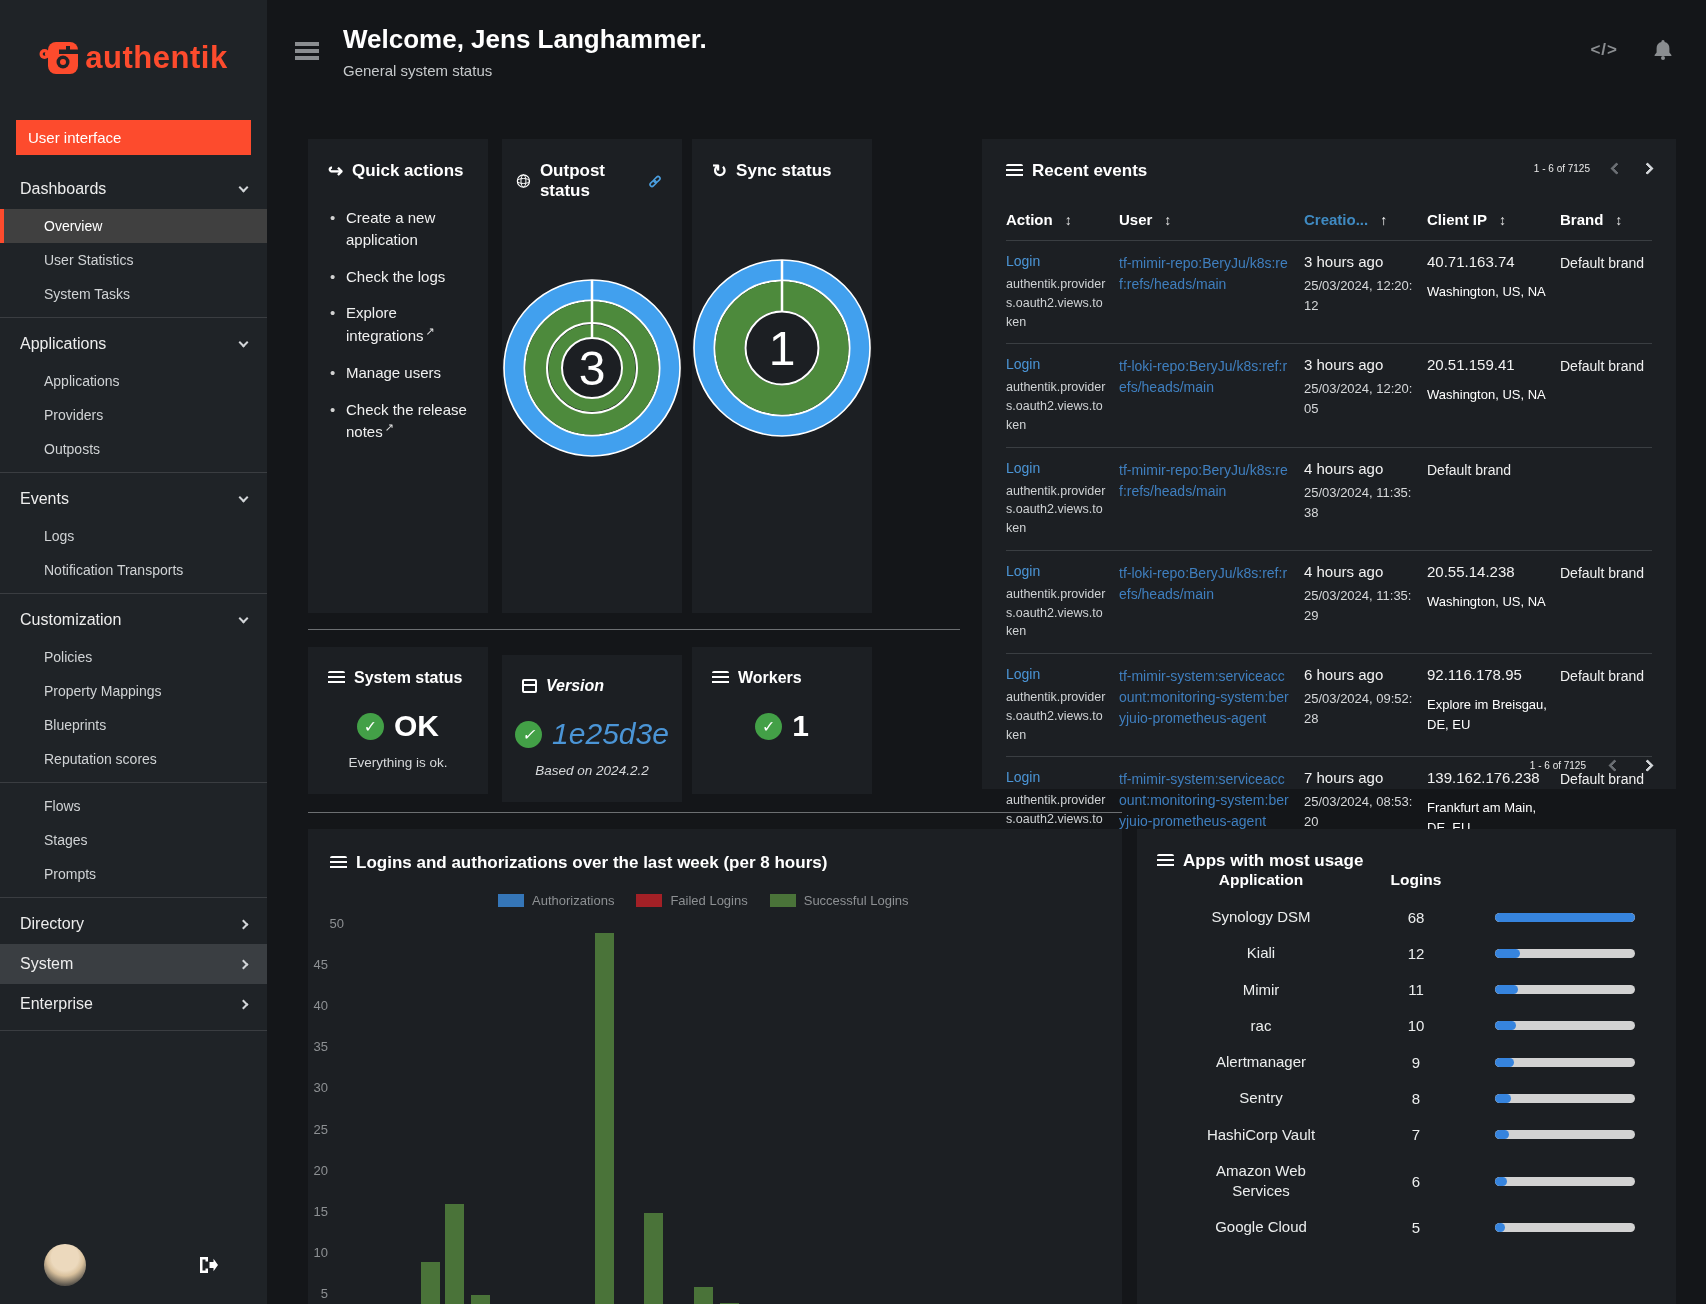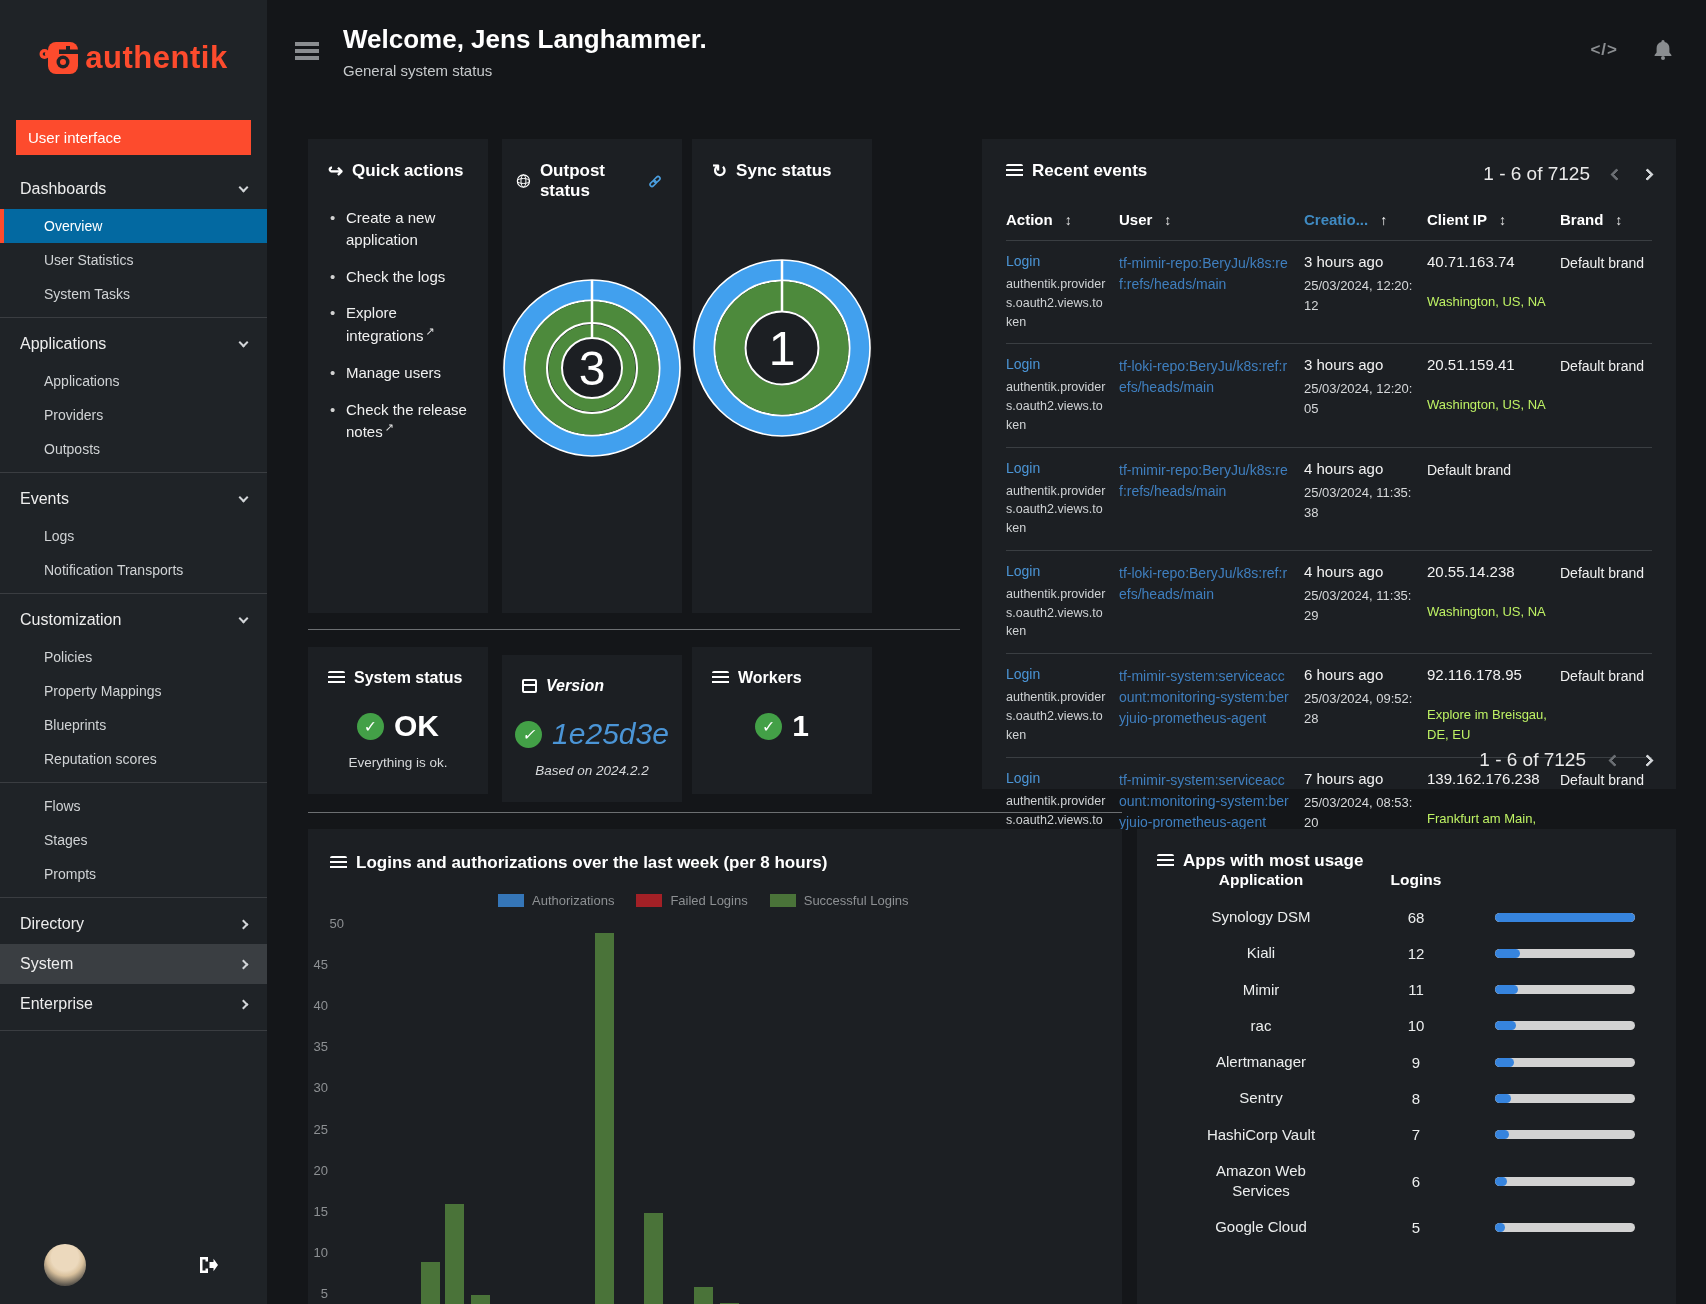--- a/index.html
+++ b/index.html
@@ -11,21 +11,21 @@
   }
   
   .sidebar { position:absolute; left:0; top:0; width:267px; height:1304px; background:#1f2327; }
   .logo-row { display:flex; align-items:center; justify-content:center; gap:6px; padding-top:30px; height:86px; }
   .logo-text { color:#fd4b2d; font-size:31px; font-weight:bold; letter-spacing:.5px; }
   .ui-btn { margin:34px 16px 0; background:#fd4b2d; color:#fff; font-size:15px; padding:9px 12px; border:none; text-align:left; width:235px; display:block; cursor:pointer; }
   .nav { margin-top:14px; }
   .nav-group-header { display:flex; align-items:center; justify-content:space-between; padding:11px 20px; font-size:16px; color:#ededed; cursor:pointer; }
   .nav-group-header.hl { background:#3a3e42; }
   .nav-item { padding:9px 20px 9px 44px; font-size:14px; color:#d0d3d5; cursor:pointer; }
-  .nav-item.active { background:#0369a1; border-left:4px solid #fd4b2d; padding-left:40px; color:#fff; }
+  .nav-item.active { background:#404040; border-left:4px solid #fd4b2d; padding-left:40px; color:#fff; }
   .sb-divider { height:1px; background:#3a3d41; margin:6px 0; }
   .chev { display:inline-block; width:7px; height:7px; border-right:2px solid #d2d5d8; border-bottom:2px solid #d2d5d8; }
   .chev.down { transform:rotate(45deg); margin-top:-3px; }
   .chev.right { transform:rotate(-45deg); }
   .chev.pg { width:9px; height:9px; border-width:3px; border-radius:1px; }
   .chev.pg.left { transform:rotate(135deg); }
   .chev.pg.right { transform:rotate(-45deg); }
   .chev.dim { border-color:#6a6e73; }
   .sb-bottom { position:absolute; bottom:18px; left:0; width:267px; display:flex; align-items:center; padding:0 48px 0 44px; justify-content:space-between; }
   .avatar { width:42px; height:42px; border-radius:50%; background:radial-gradient(circle at 50% 32%, #ecd9bd 0 38%, #d9c19d 52%, #5a554d 78%, #3c3933 100%); cursor:pointer; }
@@ -47,35 +47,35 @@
   .donut-wrap { display:flex; justify-content:center; margin-top:78px; }
   .glyph-icon { color:#fff; font-size:18px; font-weight:bold; line-height:1; }
   .big-center { text-align:center; margin-top:22px; display:flex; align-items:center; justify-content:center; gap:10px; }
   .big-value { font-size:30px; font-weight:bold; color:#fff; }
   .big-value.link { color:#4b95d6; font-weight:normal; }
   .check-circle { width:27px; height:27px; border-radius:50%; background:#43a047; color:#fff; font-size:16px; display:inline-flex; align-items:center; justify-content:center; flex:0 0 auto; }
   .card-detail { text-align:center; margin-top:12px; font-size:13.5px; color:#d6d8da; }
   .hr-line { position:absolute; height:1px; background:#8a8d90; opacity:.75; }
   
   .ev-head-right { position:absolute; top:24px; right:24px; display:flex; align-items:center; gap:22px; }
-  .ev-count { font-size:19px; color:#eaeaea; }
+  .ev-count { font-size:10px; color:#eaeaea; }
   .ev-table { position:absolute; left:24px; right:24px; top:62px; }
   .ev-row { display:grid; grid-template-columns:108px 180px 118px 128px 90px; column-gap:5px; padding:12px 0; border-top:1px solid #3a3e42; min-height:74px; }
   .ev-row.head { border-top:none; padding:10px 0 12px; min-height:auto; }
   .col-h { font-size:15px; font-weight:bold; color:#fff; display:flex; gap:12px; align-items:center; cursor:pointer; }
   .col-h .sort { font-size:14px; color:#e0e0e0; font-weight:bold; }
   .col-h.active-col { color:#3f8ac2; }
   .col-h.active-col .sort { color:#fff; }
   .a-link { color:#4b95d6; font-size:14px; cursor:pointer; }
   .ctx { font-size:12.5px; color:#cfd2d4; margin-top:6px; line-height:1.5; word-break:break-all; padding-right:8px; }
   .u-link { color:#3f7fbf; font-size:14px; line-height:1.5; word-break:break-all; cursor:pointer; padding-right:10px; }
   .t-rel { font-size:15px; color:#f2f2f2; }
   .t-abs { font-size:13px; color:#d6d8da; margin-top:6px; line-height:1.55; word-break:break-all; padding-right:6px; }
   .ip { font-size:15px; color:#f2f2f2; }
-  .geo { font-size:13px; color:#bef264; margin-top:22px; line-height:1.55; padding-right:4px; }
+  .geo { font-size:13px; color:#ffffff; margin-top:12px; line-height:1.55; padding-right:4px; }
   .brand { font-size:14px; color:#f0f0f0; line-height:1.5; }
   .ev-foot { position:absolute; bottom:18px; right:24px; display:flex; align-items:center; gap:24px; }
   
   .legend { position:absolute; top:64px; left:190px; display:flex; gap:22px; align-items:center; }
   .legend-item { display:flex; gap:8px; align-items:center; font-size:13px; color:#8d9093; }
   .sw { width:26px; height:13px; }
   .ytick { position:absolute; width:20px; text-align:right; font-size:13px; color:#8d9093; }
   .vbar { position:absolute; width:19px; }
   
   .apps-table { }

